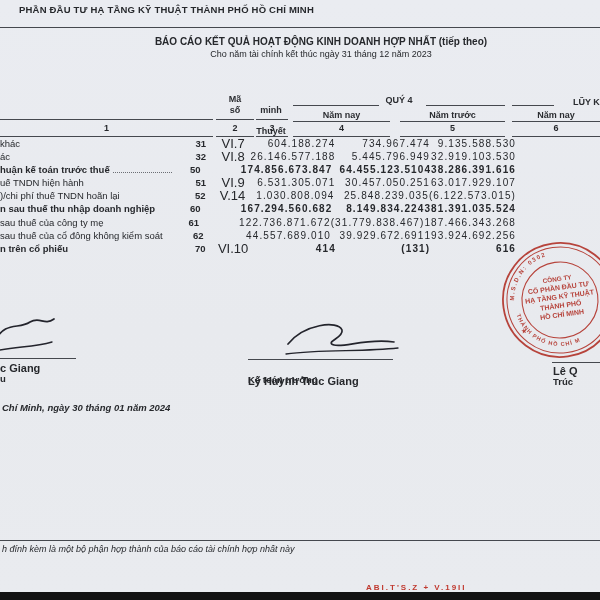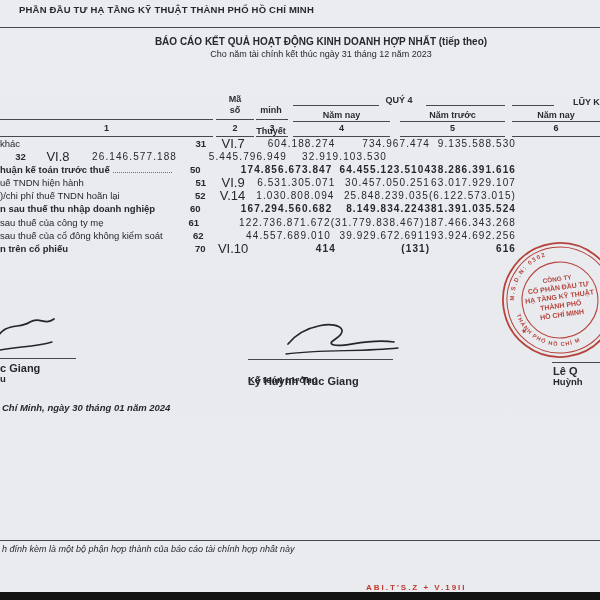--- a/index.html
+++ b/index.html
@@ -106,20 +106,23 @@
       <div class="c1">
           <span>khác</span>
         </div>
       <div class="c2">31</div>
       <div class="c3">VI.7</div>
       <div class="c4 num">604.188.274</div>
       <div class="c5 num">734.967.474</div>
       <div class="c6 num">9.135.588.530</div>
     </div>
     <div class="r">
+      <div class="c1">
+          <span>ác</span>
+        </div>
       <div class="c2">32</div>
       <div class="c3">VI.8</div>
       <div class="c4 num">26.146.577.188</div>
       <div class="c5 num">5.445.796.949</div>
       <div class="c6 num">32.919.103.530</div>
     </div>
     <div class="r bold">
       <div class="c1">
           <span>huận kế toán trước thuế</span>
           <span class="lead"></span>
@@ -204,21 +207,21 @@
   <div class="line" style="left:0;top:358px;width:76px;"></div>
   <div class="abs sig-name" style="left:0;top:362px;">c Giang</div>
   <div class="abs sig-title" style="left:0;top:373px;">u</div>
 
   <div class="line" style="left:248px;top:359px;width:145px;"></div>
   <div class="abs sig-name" style="left:248px;top:375px;">Lý Huỳnh Trúc Giang</div>
   <div class="abs sig-title" style="left:248px;top:374px;">Kế toán trưởng</div>
 
   <div class="line" style="left:552px;top:362px;width:48px;"></div>
   <div class="abs sig-name" style="left:553px;top:365px;">Lê Q</div>
-  <div class="abs sig-title" style="left:553px;top:376px;">Huỳnh</div>
+  <div class="abs sig-title" style="left:553px;top:376px;">Trúc</div>
 
   <div class="abs dateline">Chí Minh, ngày 30 tháng 01 năm 2024</div>
 
   <svg class="abs stamp" viewBox="0 0 230 135">
     <g transform="rotate(-8 110 64)" fill="none" stroke="#c4392e">
       <circle cx="110" cy="64" r="57" stroke-width="1.8"></circle>
       <circle cx="110" cy="64" r="53" stroke-width="1"></circle>
       <circle cx="110" cy="64" r="38" stroke-width="1.1"></circle>
       <defs>
         <path id="arcTop" d="M 64,64 A 46,46 0 1 1 156,64"></path>

